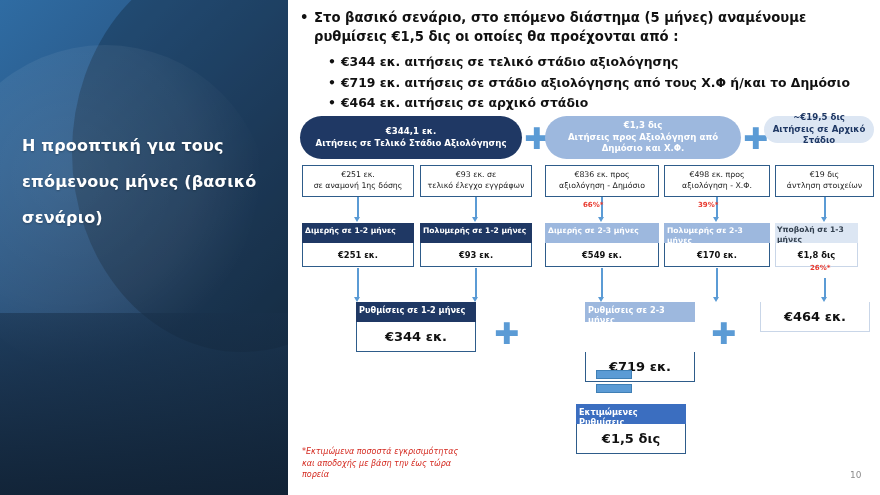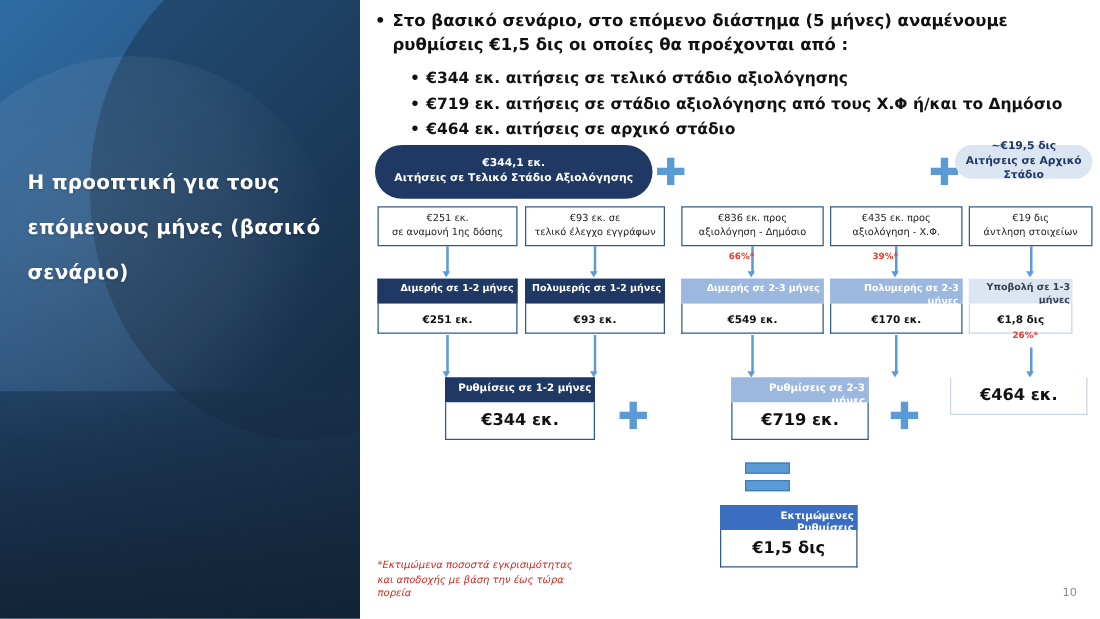--- a/index.html
+++ b/index.html
@@ -64,21 +64,21 @@
 
   .wbox{
     position:absolute;background:#ffffff;border:1px solid #2e5c8a;
     box-sizing:border-box;display:flex;align-items:center;justify-content:center;
     text-align:center;font-size:7.8px;line-height:10.6px;color:#1a1a1a;
     padding:2px 3px;
   }
 
   .stack{position:absolute;box-sizing:border-box;}
   .stack .hd{
-    width:100%;box-sizing:border-box;text-align:right;
+    width:100%;box-sizing:border-box;text-align:left;
     font-size:7.6px;line-height:9.6px;font-weight:bold;padding:2px 2px;
     height:20px;overflow:hidden;
   }
   .stack .bd{
     width:100%;box-sizing:border-box;background:#fff;border:1px solid #2e5c8a;border-top:none;
     text-align:center;font-size:8.4px;font-weight:bold;color:#111;
     display:flex;align-items:center;justify-content:center;
   }
   .hd.dark{background:#1f3864;color:#ffffff;border:1px solid #1f3864;border-bottom:none;}
   .hd.mid{background:#9db8de;color:#ffffff;border:1px solid #9db8de;border-bottom:none;}
@@ -137,20 +137,26 @@
 
   <div id="diagram">
 
     <div class="pill dark" style="left:4px;top:0px;width:222px;height:43px;">
       <div>
         <div>€344,1 εκ.</div>
         <div>Αιτήσεις σε Τελικό Στάδιο Αξιολόγησης</div>
       </div>
     </div>
     <div class="plusbig" style="left:228px;top:8px;">✚</div>
+    <div class="pill mid" style="left:249px;top:0px;width:196px;height:43px;">
+      <div>
+        <div>€1,3 δις</div>
+        <div>Αιτήσεις προς Αξιολόγηση από Δημόσιο και Χ.Φ.</div>
+      </div>
+    </div>
     <div class="plusbig" style="left:447px;top:8px;">✚</div>
     <div class="pill light" style="left:468px;top:0px;width:110px;height:27px;">
       <div>
         <div>~€19,5 δις</div>
         <div>Αιτήσεις σε Αρχικό Στάδιο</div>
       </div>
     </div>
 
     <div class="wbox" style="left:6px;top:49px;width:112px;height:32px;">
       <div>
@@ -165,21 +171,21 @@
       </div>
     </div>
     <div class="wbox" style="left:249px;top:49px;width:114px;height:32px;">
       <div>
         <div>€836 εκ. προς</div>
         <div>αξιολόγηση - Δημόσιο</div>
       </div>
     </div>
     <div class="wbox" style="left:368px;top:49px;width:106px;height:32px;">
       <div>
-        <div>€435 εκ. προς</div>
+        <div>€498 εκ. προς</div>
         <div>αξιολόγηση - Χ.Φ.</div>
       </div>
     </div>
     <div class="wbox" style="left:479px;top:49px;width:99px;height:32px;">
       <div>
         <div>€19 δις</div>
         <div>άντληση στοιχείων</div>
       </div>
     </div>
 
@@ -230,21 +236,21 @@
     <div class="arrowhead" style="left:525px;top:181px;"></div>
     <div class="pct" style="left:514px;top:148px;">26%*</div>
 
     <div class="stack final" style="left:60px;top:186px;width:120px;">
       <div class="hd dark">Ρυθμίσεις σε 1-2 μήνες</div>
       <div class="bd" style="height:30px;">€344 εκ.</div>
     </div>
     <div class="plusbig" style="left:198px;top:203px;">✚</div>
     <div class="stack final" style="left:289px;top:186px;width:110px;">
       <div class="hd mid">Ρυθμίσεις σε 2-3 μήνες</div>
-      <div class="bd" style="height:30px;">€719 εκ.</div>
+      <div class="bd" style="height:30px;margin-top:30px;">€719 εκ.</div>
     </div>
     <div class="plusbig" style="left:415px;top:203px;">✚</div>
     <div class="stack final" style="left:464px;top:186px;width:110px;">
       <div class="bd" style="height:30px;border-color:#c9d6e8;">€464 εκ.</div>
     </div>
 
     <div class="eqsign" style="left:300px;top:254px;">
       <i></i>
         <i></i>
     </div>

